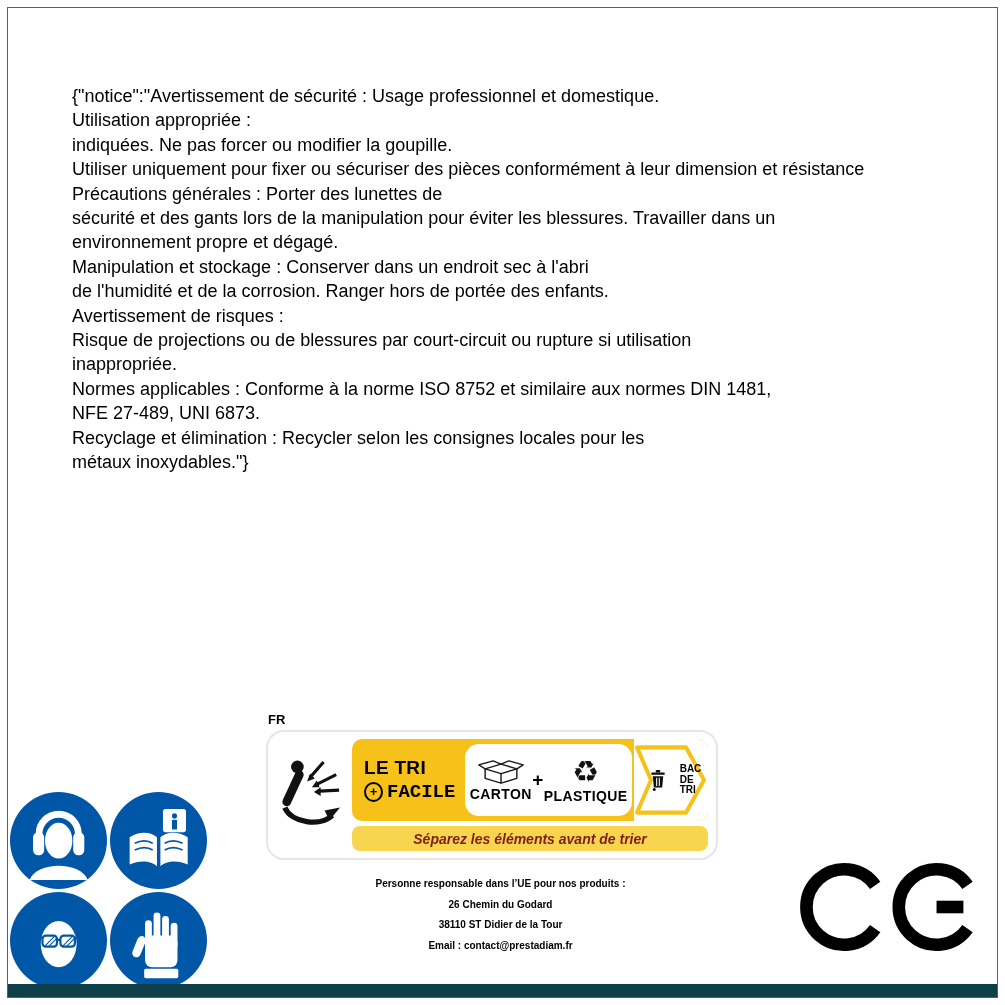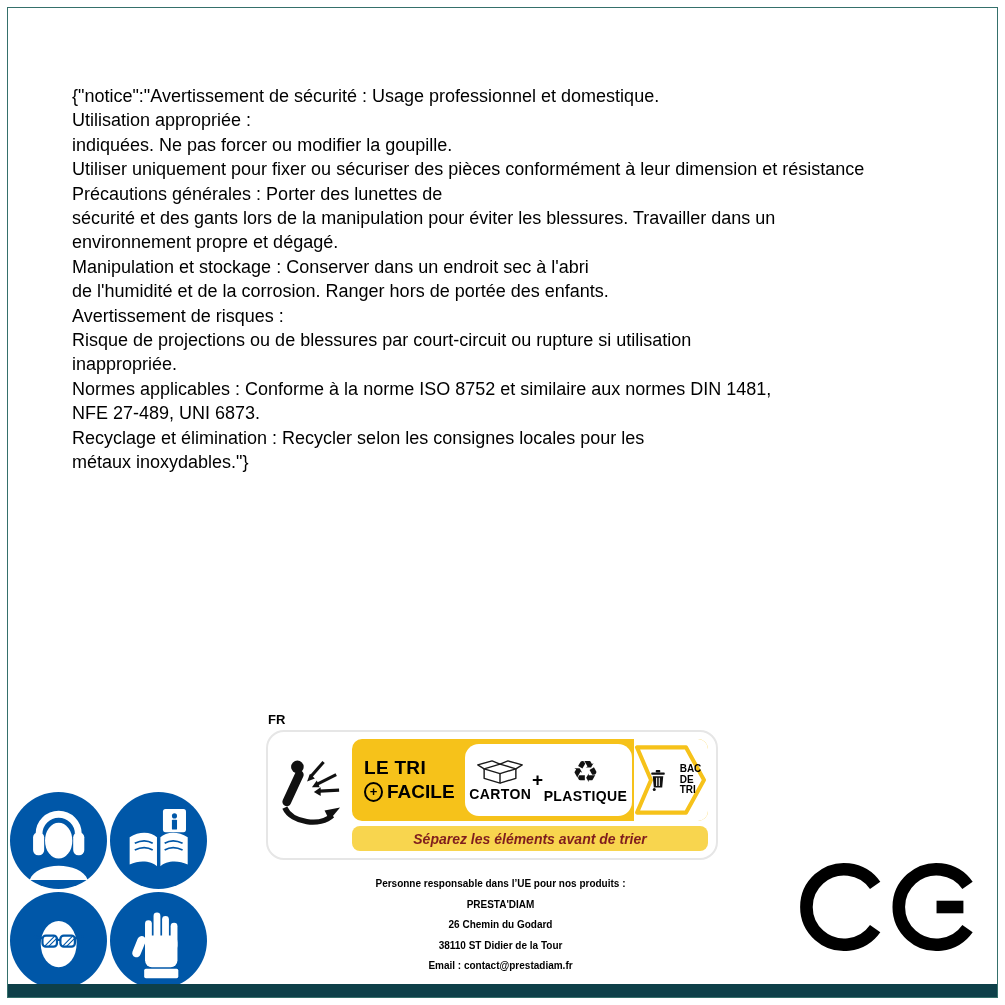--- a/index.html
+++ b/index.html
@@ -47,21 +47,21 @@
     display:flex; align-items:stretch; overflow:hidden; position:relative;
   }
   .letri-block { display:flex; flex-direction:column; justify-content:center; padding:0 8px 0 12px; gap:2px; }
   .letri { font-size:19px; font-weight:bold; letter-spacing:0.3px; }
   .facile-row { display:flex; align-items:center; gap:4px; }
   .plus-circle {
     width:15px; height:15px; border:2px solid #000; border-radius:50%;
     display:inline-flex; align-items:center; justify-content:center;
     font-size:13px; font-weight:bold; line-height:1; padding-bottom:1px; box-sizing:content-box;
   }
-  .facile { font-size:19px; font-weight:bold; }
+  .facile { font-size:19px; font-weight:bold;font-family:Liberation Mono, monospace; }
   .capsule {
     flex:1; background:#fff; border-radius:14px; margin:5px 2px;
     display:flex; align-items:center; justify-content:space-evenly; padding:0 4px; min-width:0;
   }
   .material { display:flex; flex-direction:column; align-items:center; justify-content:center; gap:1px; }
   .mat-label { font-size:14px; font-weight:bold; letter-spacing:0.4px; }
   .plus-sep { font-size:19px; font-weight:bold; }
   .recycle-glyph { font-size:30px; line-height:1; color:#111; }
   .bac {
     width:74px; position:relative; background:#fff;
@@ -218,21 +218,20 @@
             </div>
           </div>
         </div>
       </div>
       <div class="tagline">Séparez les éléments avant de trier</div>
     </div>
   </div>
 
   <div class="responsible">
     <div>Personne responsable dans l’UE pour nos produits :</div>
-    <div>PRESTA'DIAM</div>
     <div>26 Chemin du Godard</div>
     <div>38110 ST Didier de la Tour</div>
     <div>Email : contact@prestadiam.fr</div>
   </div>
 
   <div class="ce">
     <span class="sr-only">CE</span>
     <svg viewBox="0 0 212 110">
       <path d="M91.9 29.2 A45 45 0 1 0 91.9 80.8" stroke="#000" stroke-width="15" fill="none"></path>
       <path d="M201.9 29.2 A45 45 0 1 0 201.9 80.8" stroke="#000" stroke-width="15" fill="none"></path>

